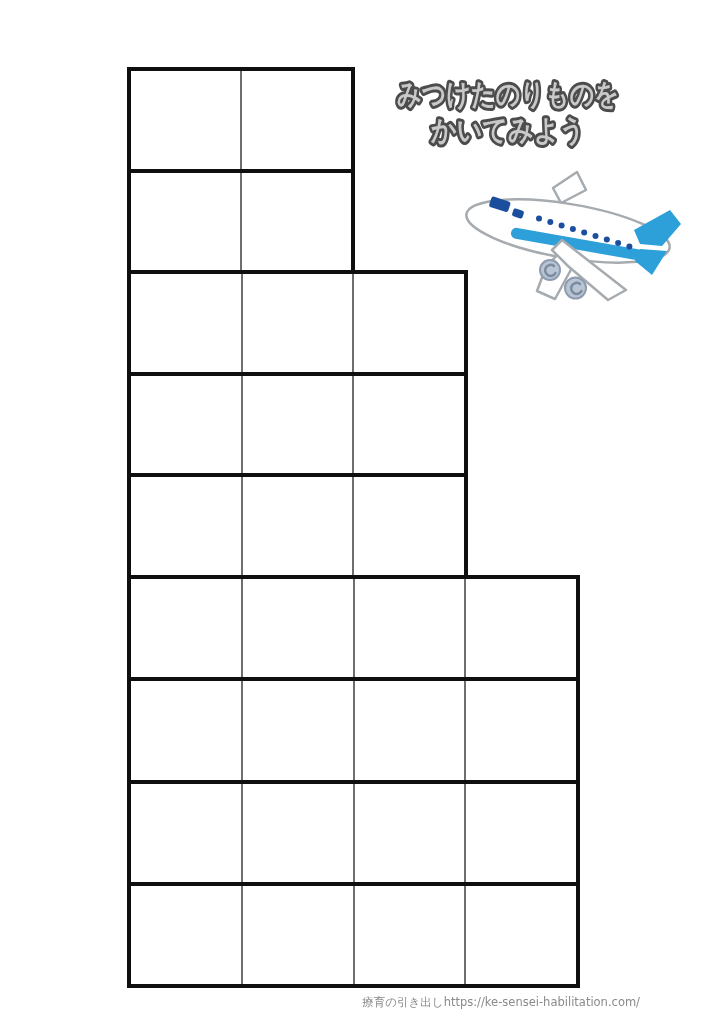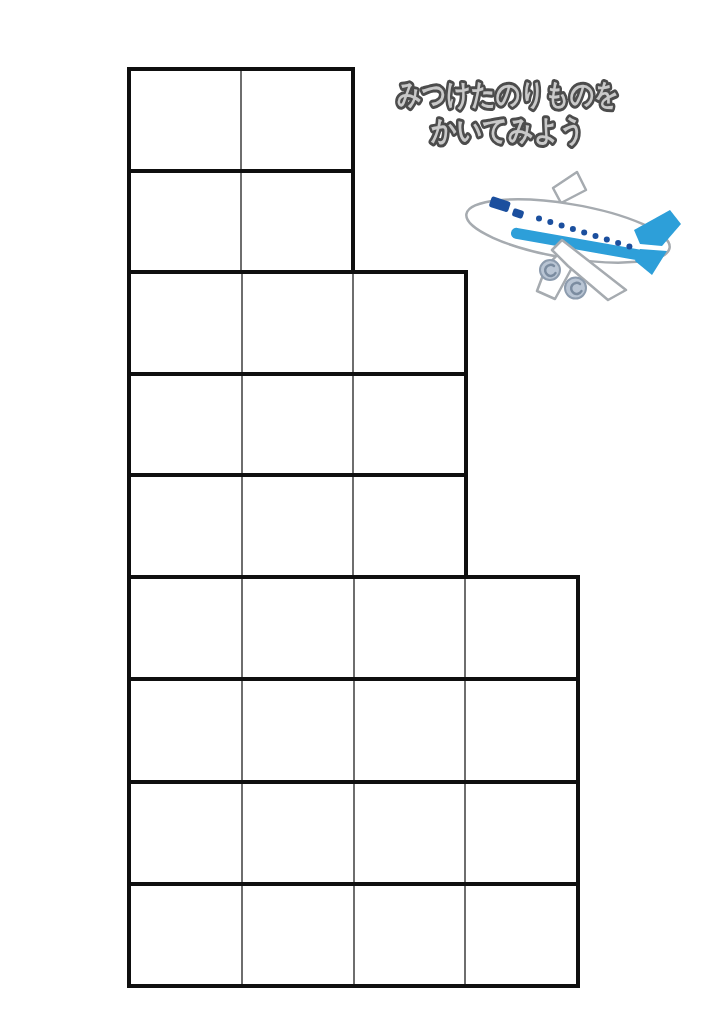--- a/index.html
+++ b/index.html
@@ -167,14 +167,15 @@
         </div>
         <div class="grid-row">
           <div class="grid-cell"></div>
           <div class="grid-cell"></div>
           <div class="grid-cell"></div>
           <div class="grid-cell"></div>
         </div>
       </div>
     </div>
 
+  <div class="footer-credit">療育の引き出しhttps://ke-sensei-habilitation.com/</div>
 
 </div>
 
 </body></html>

